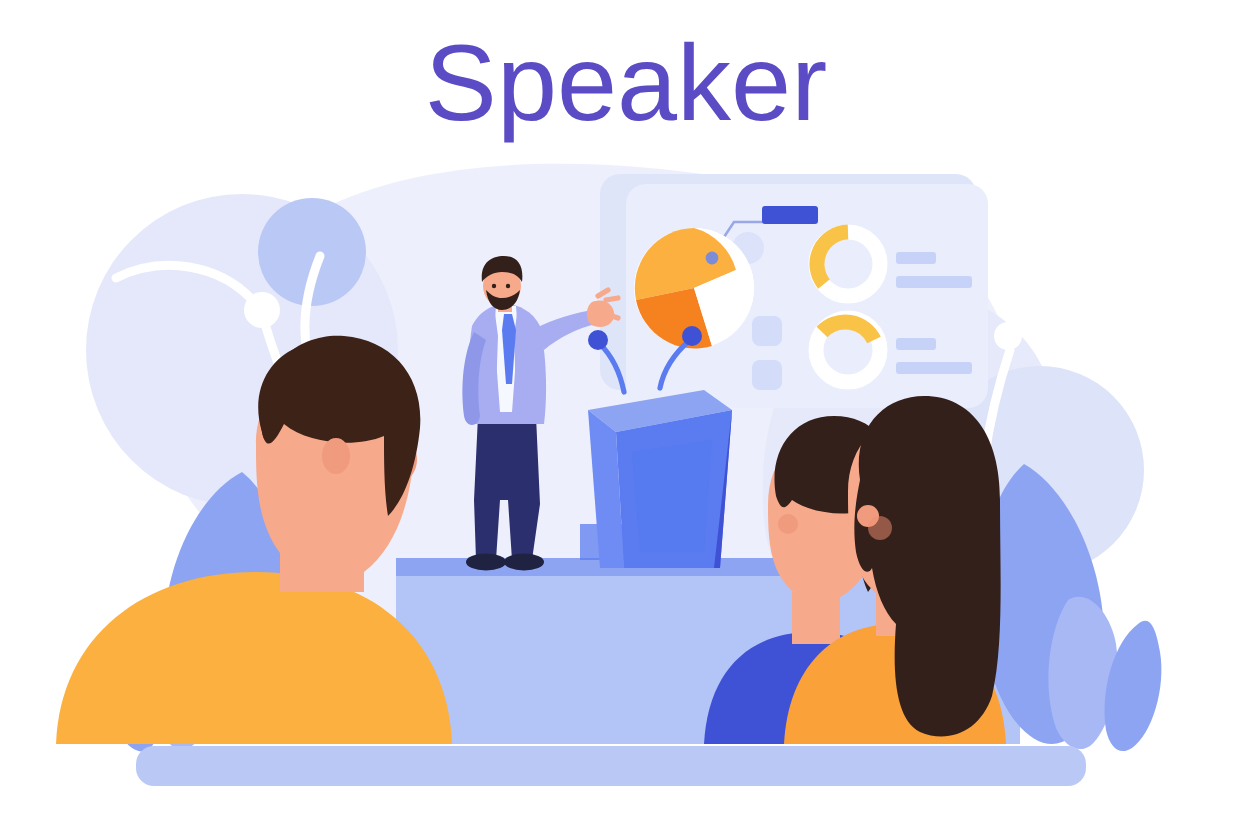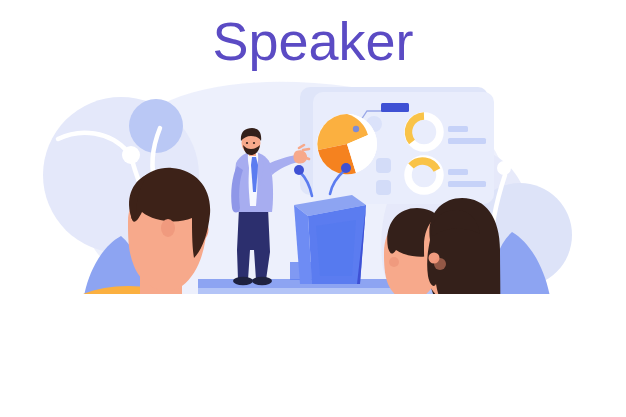--- a/index.html
+++ b/index.html
@@ -6,21 +6,21 @@
     margin: 0;
     padding: 0;
     background: #ffffff;
   }
   body {
     font-family: "Liberation Sans", sans-serif;
   }
   #scene {
     position: relative;
     width: 626px;
-    height: 294px;
+    height: 417px;
     background: #ffffff;
     overflow: hidden;
   }
   #scene svg {
     display: block;
   }
   .title-text {
     font-family: "Liberation Sans", sans-serif;
     font-size: 54px;
     font-weight: 400;

